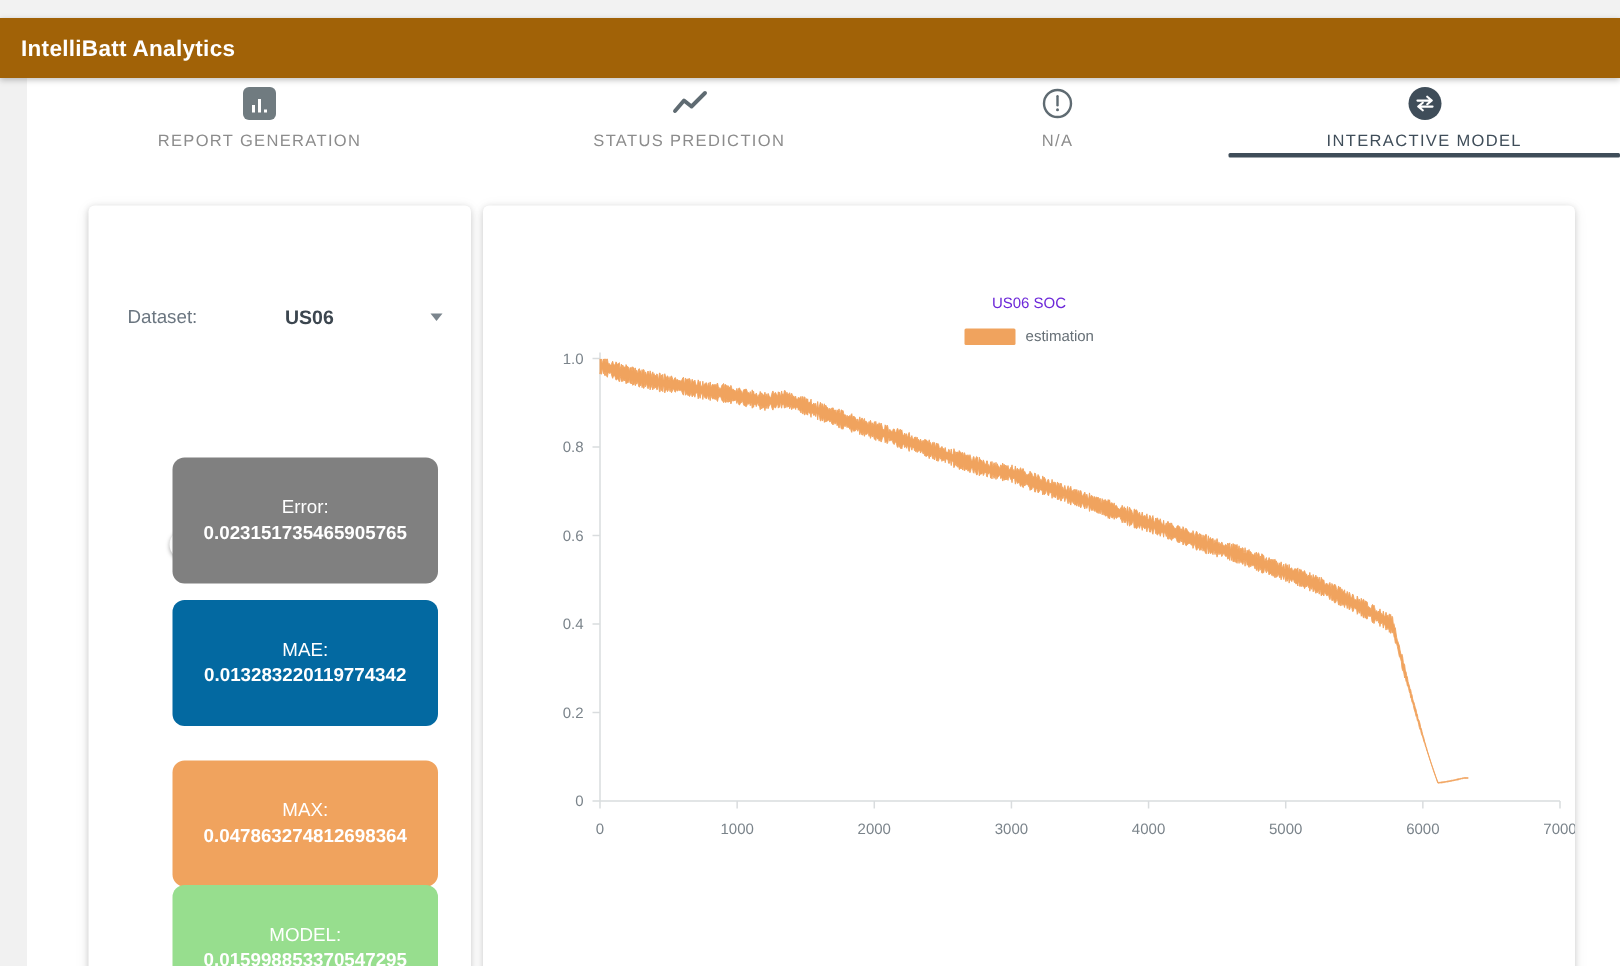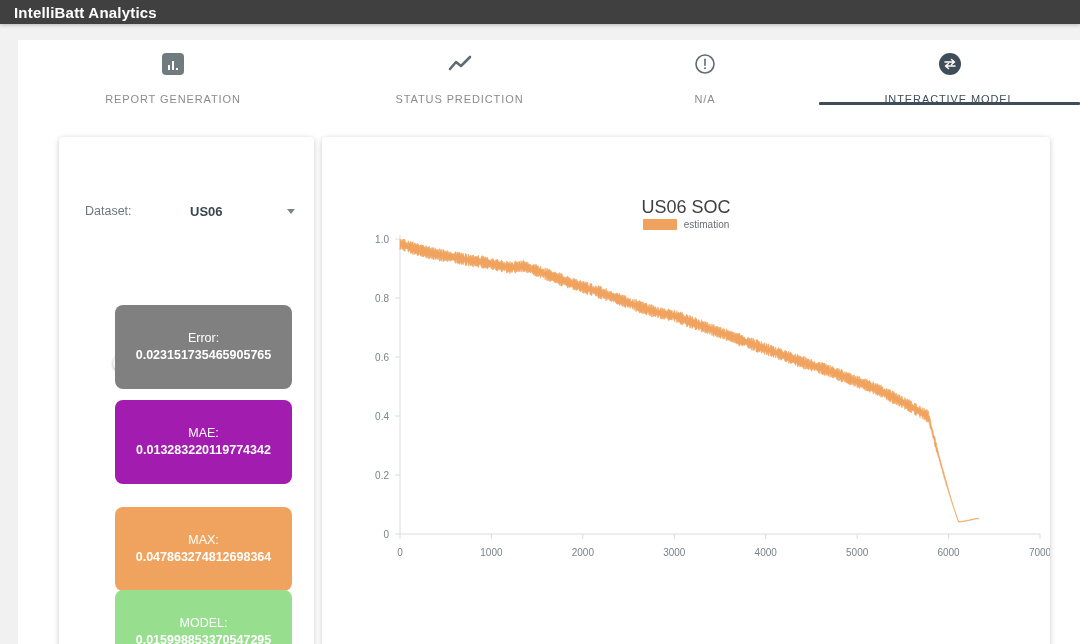--- a/index.html
+++ b/index.html
@@ -6,22 +6,22 @@
   html, body {
     width: 1080px; height: 644px;
     font-family: "Liberation Sans", sans-serif;
     background: #ffffff;
     overflow: hidden;
   }
   #app { position: relative; width: 1080px; height: 644px; background: #f2f2f2; }
 
   
   .appbar {
-    position: absolute; left: 0; top: 0; width: 1080px; height: 24px;
-    background: #404040;
+    position: absolute; left: 0; top: 12px; width: 1080px; height: 40px;
+    background: #a16207;
     display: flex; align-items: center;
     box-shadow: 0 1px 4px rgba(0,0,0,0.25);
     z-index: 5;
   }
   .appbar-title {
     color: #ffffff; font-size: 15px; font-weight: bold;
     letter-spacing: 0.2px; padding-left: 14px;
   }
 
   
@@ -35,21 +35,21 @@
     background: #f1f1f1;
   }
 
   
   .tabbar {
     position: absolute; left: 0; top: 0; width: 1062px; height: 65px;
     display: flex; align-items: flex-end;
   }
   .tab {
     position: relative; height: 65px;
-    display: flex; flex-direction: column; align-items: center; justify-content: space-between;
+    display: flex; flex-direction: column; align-items: center; justify-content: center;
     padding-top: 11px; cursor: pointer; user-select: none;
   }
   .tab-label {
     font-size: 11px; letter-spacing: 0.9px;
     color: #8c8c8c; margin-top: 6px; white-space: nowrap;
   }
   .tab.active .tab-label { color: #3f4d59; }
   .tab-underline {
     position: absolute; left: 0; bottom: 0; width: 100%; height: 3px;
     background: #3f4d59; border-radius: 1px;
@@ -126,21 +126,21 @@
   .metric .m-title { font-size: 12.5px; line-height: 17px; }
   .metric .m-value { font-size: 12.5px; line-height: 17px; font-weight: bold; }
   .m1 { top: 168px; }
   .m2 { top: 263px; }
   .m3 { top: 358px; }
   .m4 { top: 453px; }
 
   
   .chart-title {
     position: absolute; left: 0; top: 60px; width: 728px;
-    text-align: center; font-size: 18px; color: #404040;
+    text-align: center; font-size: 10px; color: #6d28d9;
   }
   .legend {
     position: absolute; left: 0; top: 82px; width: 728px;
     display: flex; align-items: center; justify-content: center; gap: 7px; text-align: center;
   }
   .legend-swatch { width: 34px; height: 11px; border-radius: 1px; }
   .legend-label { font-size: 10px; color: #666f76; }
   .plot { position: absolute; left: 0; top: 0; width: 728px; height: 520px; }
   .axis-text { font-size: 10px; fill: #7a838a; font-family: "Liberation Sans", sans-serif; }
 </style>
@@ -227,21 +227,21 @@
             <span class="knob"></span>
           </span>
         <span class="toggle-text">Show Average Error</span>
       </div>
 
       <div class="metric m1" style="background:#808080;">
         <div class="m-title">Error:</div>
         <div class="m-value">0.023151735465905765</div>
       </div>
 
-      <div class="metric m2" style="background:#a21caf;text-align:center;">
+      <div class="metric m2" style="background:#0369a1;text-align:center;">
         <div class="m-title">MAE:</div>
         <div class="m-value">0.013283220119774342</div>
       </div>
 
       <div class="metric m3" style="background:#f0a35e;margin-top:12px;">
         <div class="m-title">MAX:</div>
         <div class="m-value">0.047863274812698364</div>
       </div>
 
       <div class="metric m4" style="background:#97de8e;">

